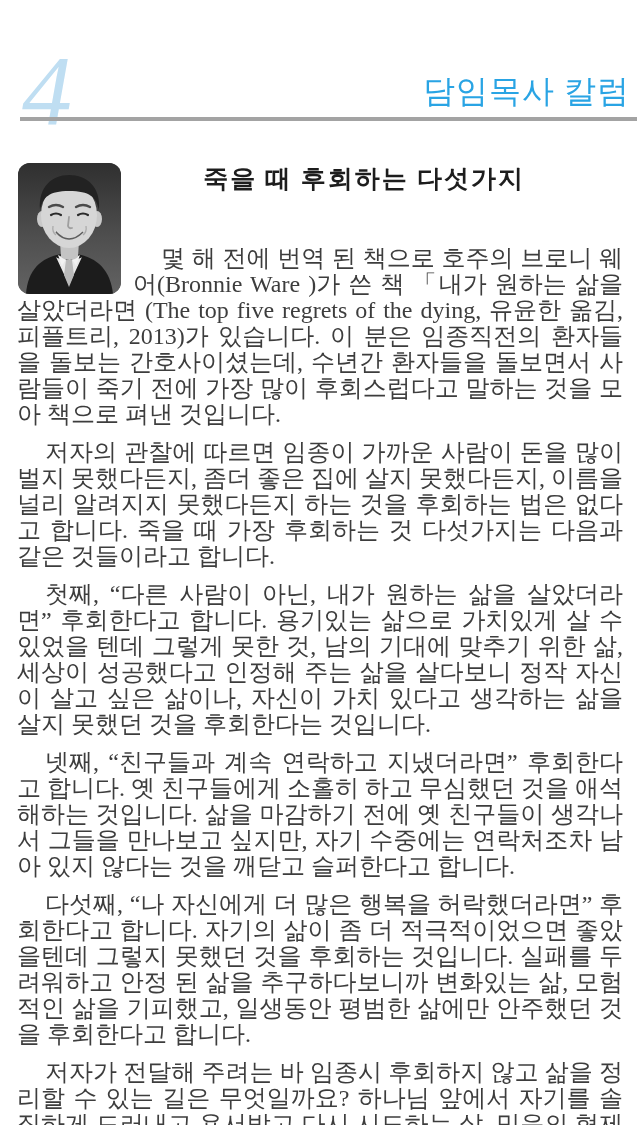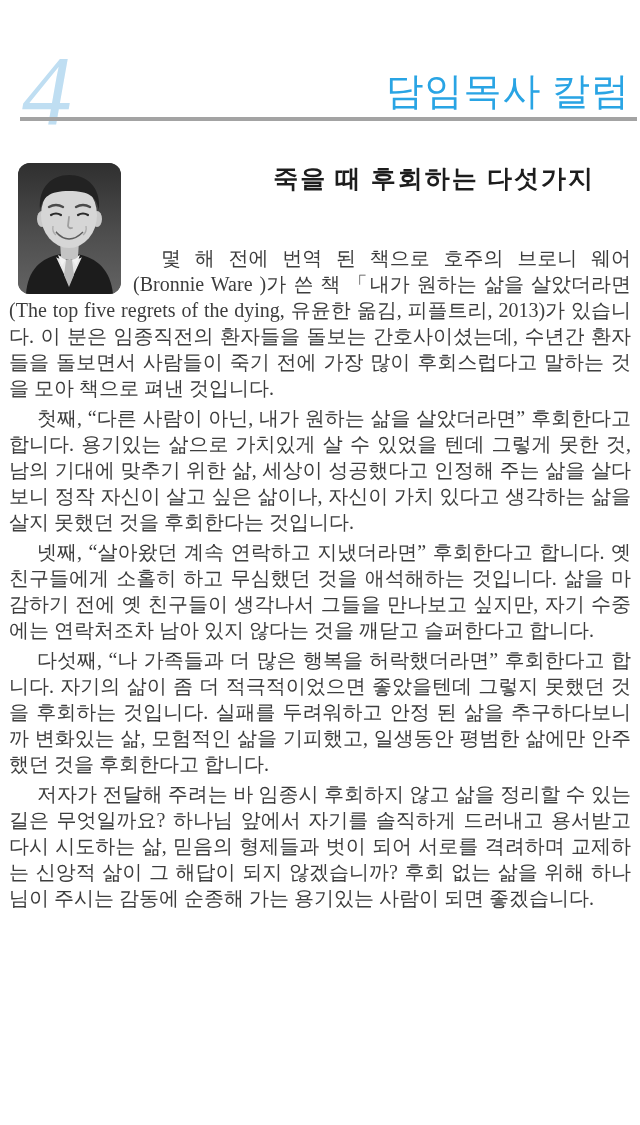--- a/index.html
+++ b/index.html
@@ -23,42 +23,42 @@
     font-size:100px;line-height:100px;
     font-style:italic;font-weight:400;
     color:var(--page_number_blue);
   }
   .header-rule{
     position:absolute;left:20px;right:3px;top:117px;height:4px;
     background:var(--rule_gray);
   }
   .header-title{
     position:absolute;right:10px;top:70px;
-    font-size:38px;line-height:42px;letter-spacing:1px;
+    font-size:32px;line-height:42px;letter-spacing:1px;
     color:var(--header_blue);font-weight:400;white-space:nowrap;
   }
   
   .article{margin:42px 5px 0 5px;position:relative;}
   .photo{
     float:left;width:103px;height:131px;
     margin:0 12px 2px 13px;
     border-radius:12px;overflow:hidden;background:#4a4a4a;
   }
   .photo svg{display:block;width:100%;height:100%;}
   .article-title{
     font-size:25px;line-height:32px;font-weight:700;
     letter-spacing:2px;color:var(--title_black);
-    text-align:right;padding-right:40px;
+    text-align:center;padding-right:40px;
     margin-bottom:50px;white-space:nowrap;
   }
   .body-text p{
-    font-size:20px;line-height:26px;
+    font-size:24px;line-height:26px;
     color:var(--body_text);
     text-align:justify;text-indent:28px;
-    margin:4px;
+    margin:12px;
   }
 </style>
 </head>
 <body>
 
 <header class="header">
   <div class="page-number">4</div>
   <div class="header-rule"></div>
   <div class="header-title">담임목사 칼럼</div>
 </header>
@@ -106,18 +106,19 @@
 
       <path d="M35,63 Q34,69 38,72" stroke="#ababab" stroke-width="1.3" fill="none"></path>
       <path d="M68,63 Q69,69 65,72" stroke="#ababab" stroke-width="1.3" fill="none"></path>
     </svg>
   </div>
 
   <h1 class="article-title">죽을 때 후회하는 다섯가지</h1>
 
   <div class="body-text">
       <p class="body-paragraph">몇 해 전에 번역 된 책으로 호주의 브로니 웨어(Bronnie Ware )가 쓴 책 「내가 원하는 삶을 살았더라면 (The top five regrets of the dying, 유윤한 옮김, 피플트리, 2013)가 있습니다. 이 분은 임종직전의 환자들을 돌보는 간호사이셨는데, 수년간 환자들을 돌보면서 사람들이 죽기 전에 가장 많이 후회스럽다고 말하는 것을 모아 책으로 펴낸 것입니다.</p>
+      <p class="body-paragraph">저자의 관찰에 따르면 임종이 가까운 사람이 돈을 많이 벌지 못했다든지, 좀더 좋은 집에 살지 못했다든지, 이름을 널리 알려지지 못했다든지 하는 것을 후회하는 법은 없다고 합니다. 죽을 때 가장 후회하는 것 다섯가지는 다음과 같은 것들이라고 합니다.</p>
       <p class="body-paragraph">첫째, “다른 사람이 아닌, 내가 원하는 삶을 살았더라면” 후회한다고 합니다. 용기있는 삶으로 가치있게 살 수 있었을 텐데 그렇게 못한 것, 남의 기대에 맞추기 위한 삶, 세상이 성공했다고 인정해 주는 삶을 살다보니 정작 자신이 살고 싶은 삶이나, 자신이 가치 있다고 생각하는 삶을 살지 못했던 것을 후회한다는 것입니다.</p>
-      <p class="body-paragraph">넷째, “살아왔던 계속 연락하고 지냈더라면” 후회한다고 합니다. 옛 친구들에게 소홀히 하고 무심했던 것을 애석해하는 것입니다. 삶을 마감하기 전에 옛 친구들이 생각나서 그들을 만나보고 싶지만, 자기 수중에는 연락처조차 남아 있지 않다는 것을 깨닫고 슬퍼한다고 합니다.</p>
-      <p class="body-paragraph">다섯째, “나 가족들과 더 많은 행복을 허락했더라면” 후회한다고 합니다. 자기의 삶이 좀 더 적극적이었으면 좋았을텐데 그렇지 못했던 것을 후회하는 것입니다. 실패를 두려워하고 안정 된 삶을 추구하다보니까 변화있는 삶, 모험적인 삶을 기피했고, 일생동안 평범한 삶에만 안주했던 것을 후회한다고 합니다.</p>
+      <p class="body-paragraph">넷째, “친구들과 계속 연락하고 지냈더라면” 후회한다고 합니다. 옛 친구들에게 소홀히 하고 무심했던 것을 애석해하는 것입니다. 삶을 마감하기 전에 옛 친구들이 생각나서 그들을 만나보고 싶지만, 자기 수중에는 연락처조차 남아 있지 않다는 것을 깨닫고 슬퍼한다고 합니다.</p>
+      <p class="body-paragraph">다섯째, “나 자신에게 더 많은 행복을 허락했더라면” 후회한다고 합니다. 자기의 삶이 좀 더 적극적이었으면 좋았을텐데 그렇지 못했던 것을 후회하는 것입니다. 실패를 두려워하고 안정 된 삶을 추구하다보니까 변화있는 삶, 모험적인 삶을 기피했고, 일생동안 평범한 삶에만 안주했던 것을 후회한다고 합니다.</p>
       <p class="body-paragraph">저자가 전달해 주려는 바 임종시 후회하지 않고 삶을 정리할 수 있는 길은 무엇일까요? 하나님 앞에서 자기를 솔직하게 드러내고 용서받고 다시 시도하는 삶, 믿음의 형제들과 벗이 되어 서로를 격려하며 교제하는 신앙적 삶이 그 해답이 되지 않겠습니까? 후회 없는 삶을 위해 하나님이 주시는 감동에 순종해 가는 용기있는 사람이 되면 좋겠습니다.</p>
     </div>
 </section>
 
 </body></html>

